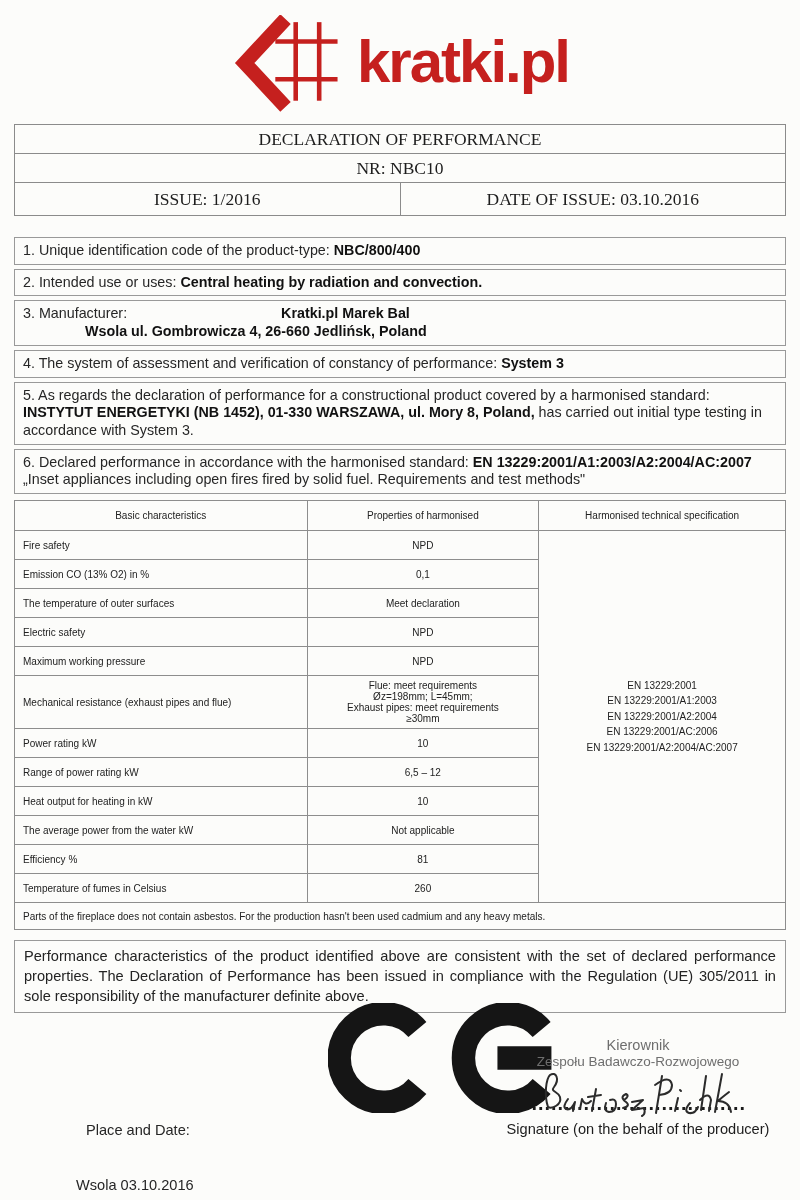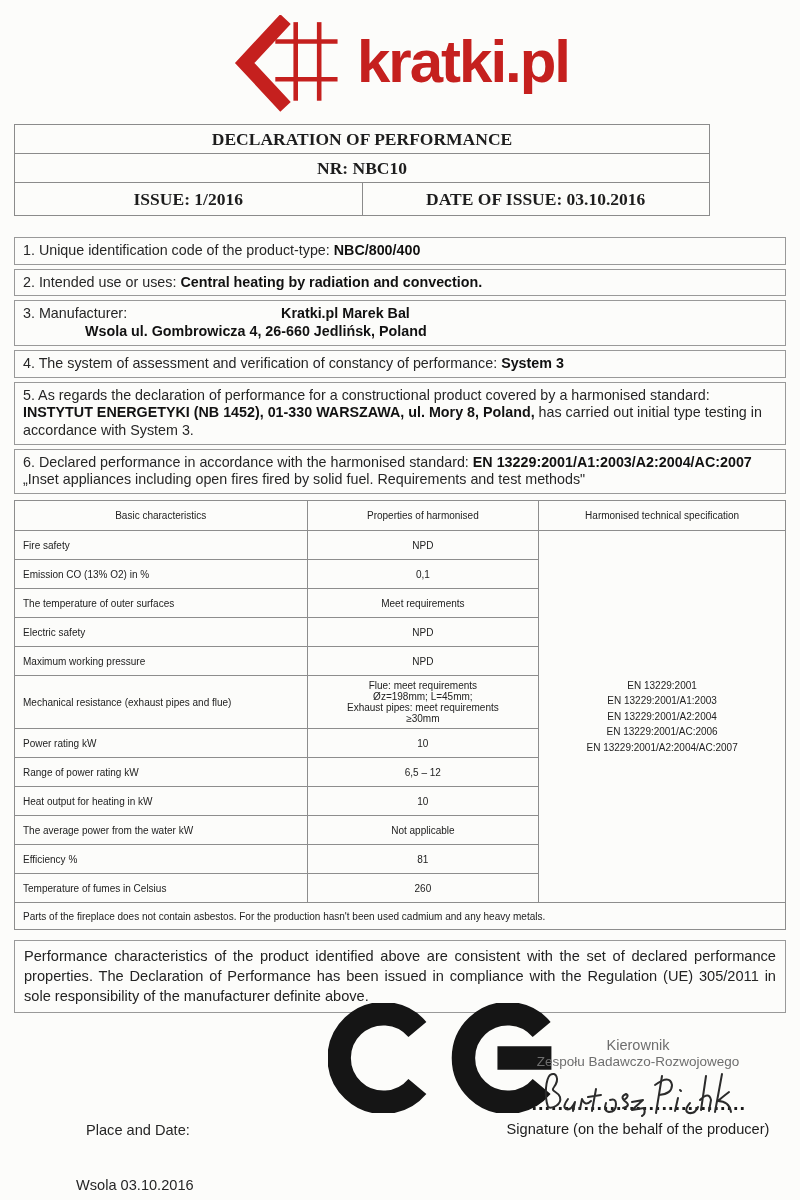--- a/index.html
+++ b/index.html
@@ -6,22 +6,22 @@
   body { background:#e8e8e6; font-family:"Liberation Sans","DejaVu Sans",sans-serif; }
   .page {
     width:800px; height:1200px; background:#fcfcfa; position:relative;
     margin:0 auto; overflow:hidden; color:#262626;
   }
   
   .logo-row { padding-top:12px; height:118px; display:flex; align-items:center; justify-content:center; gap:18px; }
   .logo-text { color:#c5201e; font-weight:700; font-size:60px; letter-spacing:-2px; line-height:1; padding-bottom:6px; }
   
   table.head-table {
-    width:696px; margin:6px 14px 0 14px; border-collapse:collapse;
-    font-family:"Liberation Serif","DejaVu Serif",serif; font-size:17.5px; color:#1d1d1d;font-weight:bold;
+    width:772px; margin:6px 14px 0 14px; border-collapse:collapse;
+    font-family:"Liberation Serif","DejaVu Serif",serif; font-size:17.5px; color:#1d1d1d;
   }
   table.head-table td { border:1px solid #8b8b8b; text-align:center; height:29px; }
   table.head-table tr:last-child td { height:33px; }
   
   .items { margin:21px 14px 0 14px; font-size:14.3px; line-height:1.24; }
   .item { border:1px solid #999; padding:4px 8px; margin-bottom:4px; }
   .item b { color:#111;margin-top:32px; }
   .i3-name { margin-left:150px; }
   .i3-line2 { margin-left:62px; }
   
@@ -128,21 +128,21 @@
           <div>EN 13229:2001/AC:2006</div>
           <div>EN 13229:2001/A2:2004/AC:2007</div>
         </td>
       </tr>
       <tr>
           <td class="lbl">Emission CO (13% O2) in %</td>
           <td class="val">0,1</td>
         </tr>
       <tr>
           <td class="lbl">The temperature of outer surfaces</td>
-          <td class="val">Meet requirements</td>
+          <td class="val">Meet declaration</td>
         </tr>
       <tr>
           <td class="lbl">Electric safety</td>
           <td class="val">NPD</td>
         </tr>
       <tr>
           <td class="lbl">Maximum working pressure</td>
           <td class="val">NPD</td>
         </tr>
       <tr>

